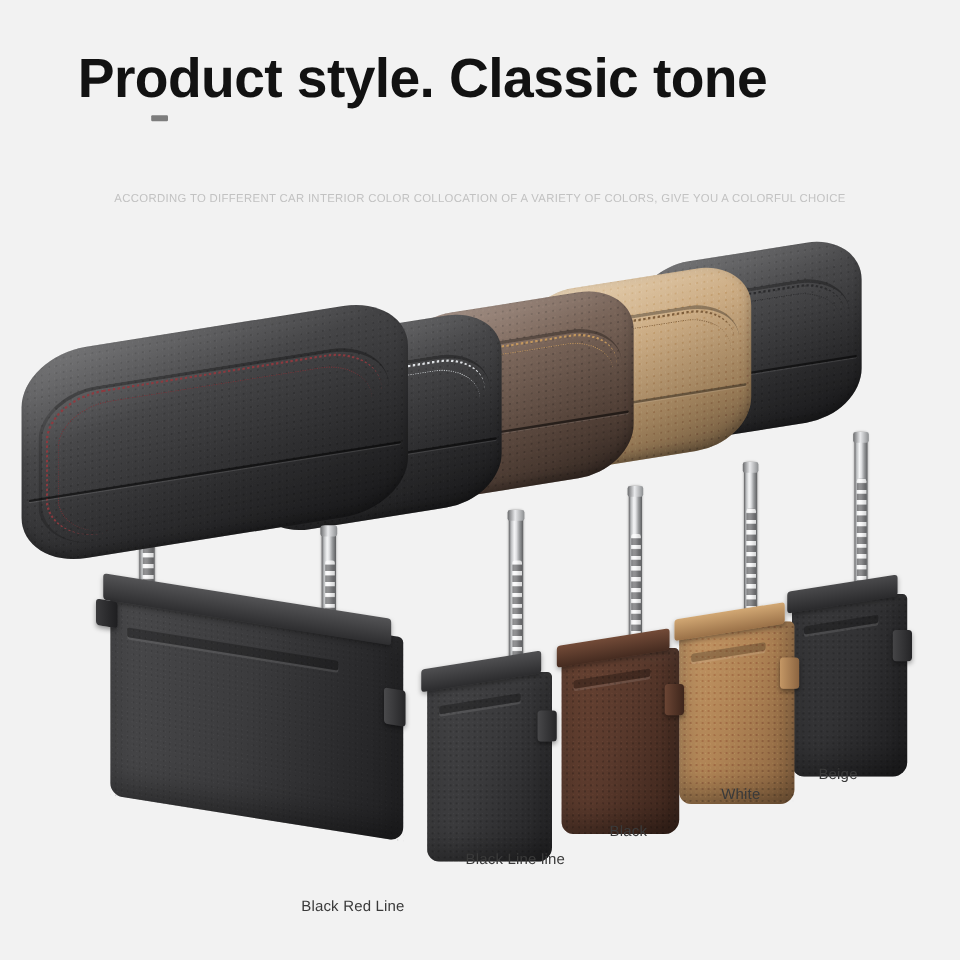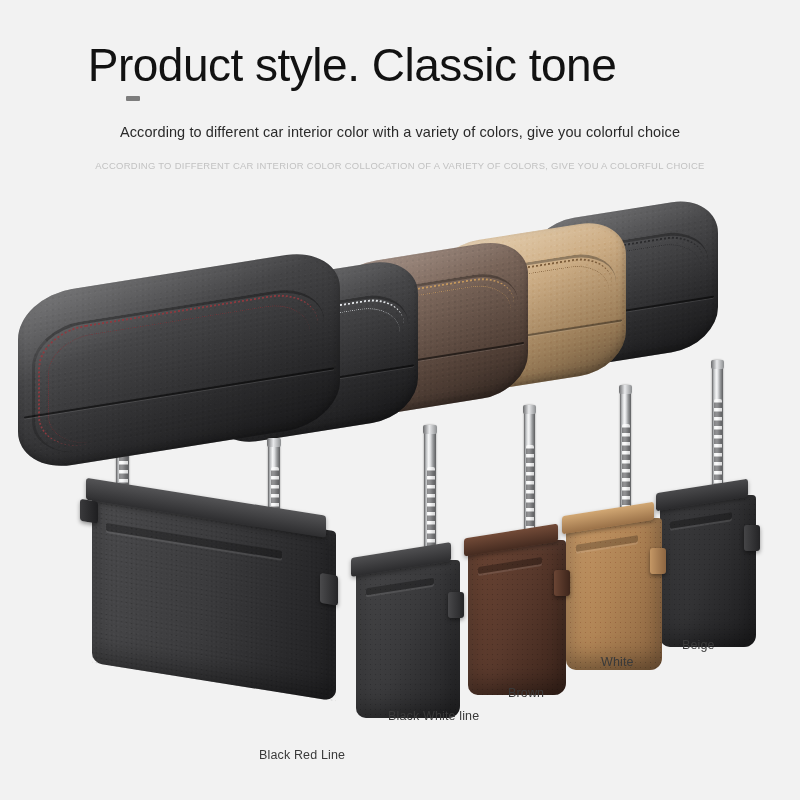--- a/index.html
+++ b/index.html
@@ -9,21 +9,21 @@
     font-family:"Liberation Sans", sans-serif;
     overflow:hidden;
     position:relative;
   }
   #stage { position:absolute; inset:0; width:800px; height:800px; }
 
   
   .headline {
     position:absolute; left:0; top:40px; width:704px;
     text-align:center;
-    font-size:46px; font-weight:400; letter-spacing:-0.5px;
+    font-size:46px; font-weight:700; letter-spacing:-0.5px;
     color:#121212; line-height:1.1;
   }
   .artifact {
     position:absolute; left:126px; top:96px; width:14px; height:5px;
     background:#1e1e1e; opacity:.55; border-radius:1px;
   }
   .sub1 {
     position:absolute; left:0; top:124px; width:800px;
     text-align:center; font-size:14.5px; color:#2a2a2a; letter-spacing:.1px;
   }
@@ -136,21 +136,20 @@
     white-space:nowrap; letter-spacing:.15px;
   }
 </style>
 </head>
 <body style="background: rgb(242, 242, 242);">
 
 <div id="stage">
 
   <div class="headline">Product style. Classic tone</div>
   <div class="artifact"></div>
-  <div class="sub1">According to different car interior color with a variety of colors, give you colorful choice</div>
   <div class="sub2">ACCORDING TO DIFFERENT CAR INTERIOR COLOR COLLOCATION OF A VARIETY OF COLORS, GIVE YOU A COLORFUL CHOICE</div>
 
   <div class="unit">
     <div class="post" style="left:712px; top:360px; width:11px; height:150px;">
       <div class="notches"></div>
       <div class="collar" style="top:0;"></div>
     </div>
     <div class="box" style="left:660px; top:495px; width:96px; height:152px;">
       <div class="body" style="background:linear-gradient(110deg,#3b3b3d 0%,#323234 48%,#1d1d1f 100%);"></div>
       <div class="ptex"></div>
@@ -214,21 +213,21 @@
     <div class="pad" style="left:330px; top:252px; width:198px; height:155px; transform:skewY(-9deg);">
       <div class="top" style="background:linear-gradient(158deg,#8b7264 0%,#6f5a4e 42%,#57443a 80%,#3f3029 100%);">
         <div class="grain"></div>
         <div class="gloss"></div>
         <div class="rollcrease" style="left:12px; top:30px; width:176px; height:115px;"></div>
         <div class="stitch" style="left:16px; top:34px; width:168px; height:105px; color:#c79a5e;"></div>
         <div class="stitch2" style="left:23px; top:41px; width:158px; height:97px; color:#c79a5e;"></div>
         <div class="seam" style="top:105px;"></div>
       </div>
     </div>
-    <div class="lbl" style="left:508px; top:686px;">Brown</div>
+    <div class="lbl" style="left:508px; top:686px;">Black</div>
   </div>
 
   <div class="unit">
     <div class="post" style="left:424px; top:425px; width:12px; height:160px;">
         <div class="notches"></div>
         <div class="collar" style="top:0;"></div>
     </div>
     <div class="box" style="left:356px; top:560px; width:104px; height:158px;">
       <div class="body" style="background:linear-gradient(110deg,#464648 0%,#3a3a3c 48%,#222224 100%);"></div>
       <div class="ptex"></div>
@@ -240,21 +239,21 @@
     <div class="pad" style="left:212px; top:272px; width:206px; height:160px; transform:skewY(-9deg);">
       <div class="top" style="background:linear-gradient(158deg,#4e4e50 0%,#3c3c3e 42%,#2a2a2c 80%,#1c1c1e 100%);">
         <div class="grain"></div>
         <div class="gloss"></div>
         <div class="rollcrease" style="left:12px; top:32px; width:184px; height:118px;"></div>
         <div class="stitch" style="left:16px; top:36px; width:176px; height:108px; color:#e8ebee;"></div>
         <div class="stitch2" style="left:24px; top:44px; width:164px; height:99px; color:#dfe3e6;"></div>
         <div class="seam" style="top:108px;"></div>
       </div>
     </div>
-    <div class="lbl" style="left:388px; top:709px;">Black White line</div>
+    <div class="lbl" style="left:388px; top:709px;">Black Line line</div>
   </div>
 
   <div class="unit">
     <div class="post" style="left:116px; top:400px; width:13px; height:165px;">
         <div class="notches"></div>
         <div class="collar" style="top:0;"></div>
     </div>
     <div class="post" style="left:268px; top:438px; width:12px; height:110px;">
         <div class="notches"></div>
         <div class="collar" style="top:0;"></div>
@@ -272,16 +271,16 @@
       <div class="top" style="background:linear-gradient(160deg,#4c4c4e 0%,#3a3a3c 40%,#2d2d2f 74%,#1e1e20 100%);
                   border-radius:54px / 42px;">
         <div class="grain"></div>
         <div class="gloss"></div>
         <div class="rollcrease" style="left:14px; top:34px; width:292px; height:130px; border-radius:50px / 38px;"></div>
         <div class="stitch" style="left:20px; top:38px; width:280px; height:120px; color:#8f3a3f; border-radius:48px / 36px;"></div>
         <div class="stitch2" style="left:30px; top:48px; width:262px; height:108px; color:#7d3338; border-radius:44px / 33px;"></div>
         <div class="seam" style="top:120px;"></div>
       </div>
     </div>
-    <div class="lbl" style="left:259px; top:748px;">Black Red Line</div>
+    <div class="lbl" style="left:251px; top:748px;">Black Red Line</div>
   </div>
 
 </div>
 
 </body></html>

